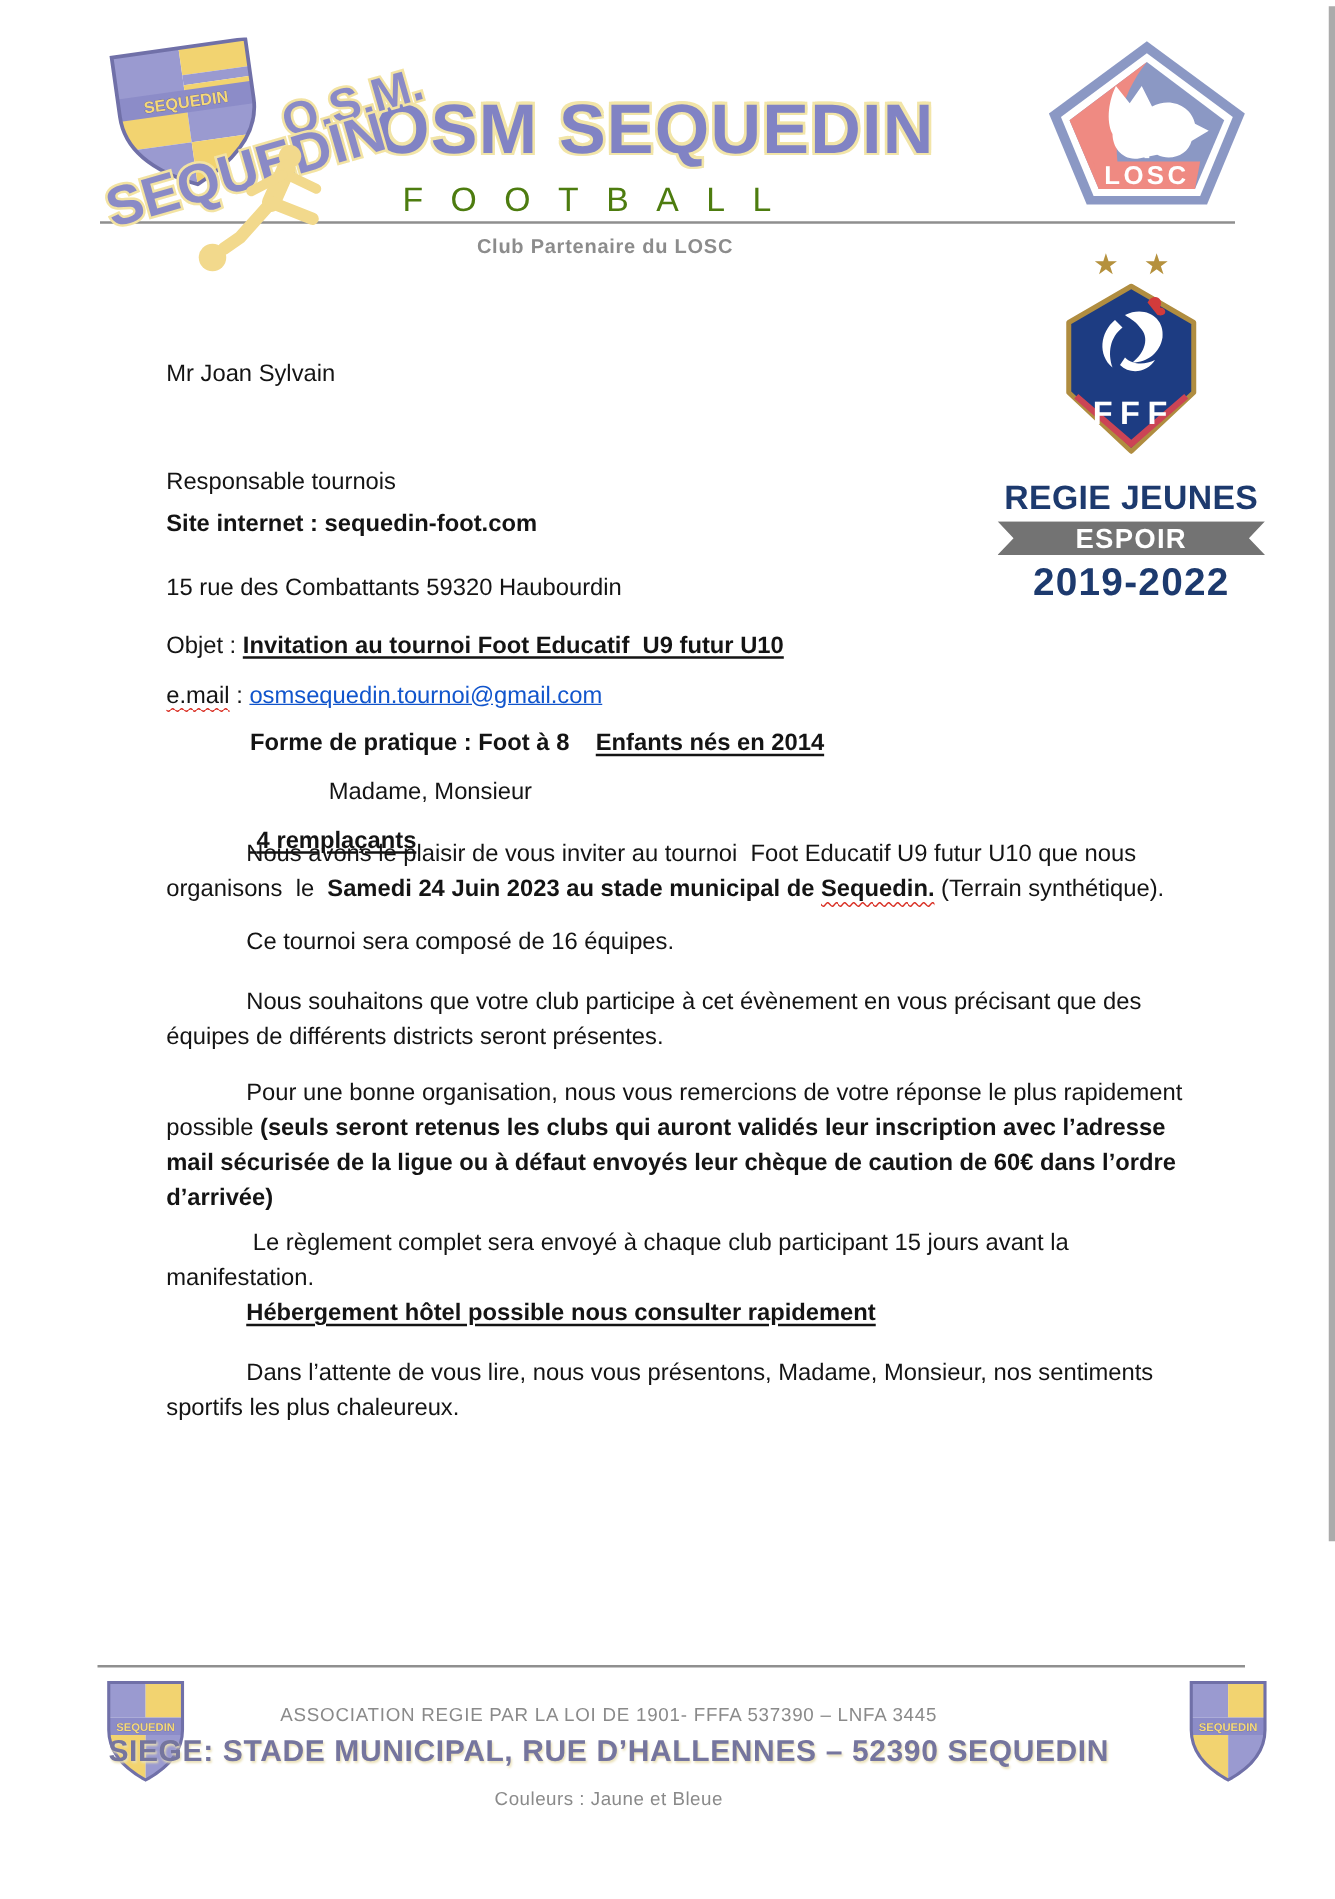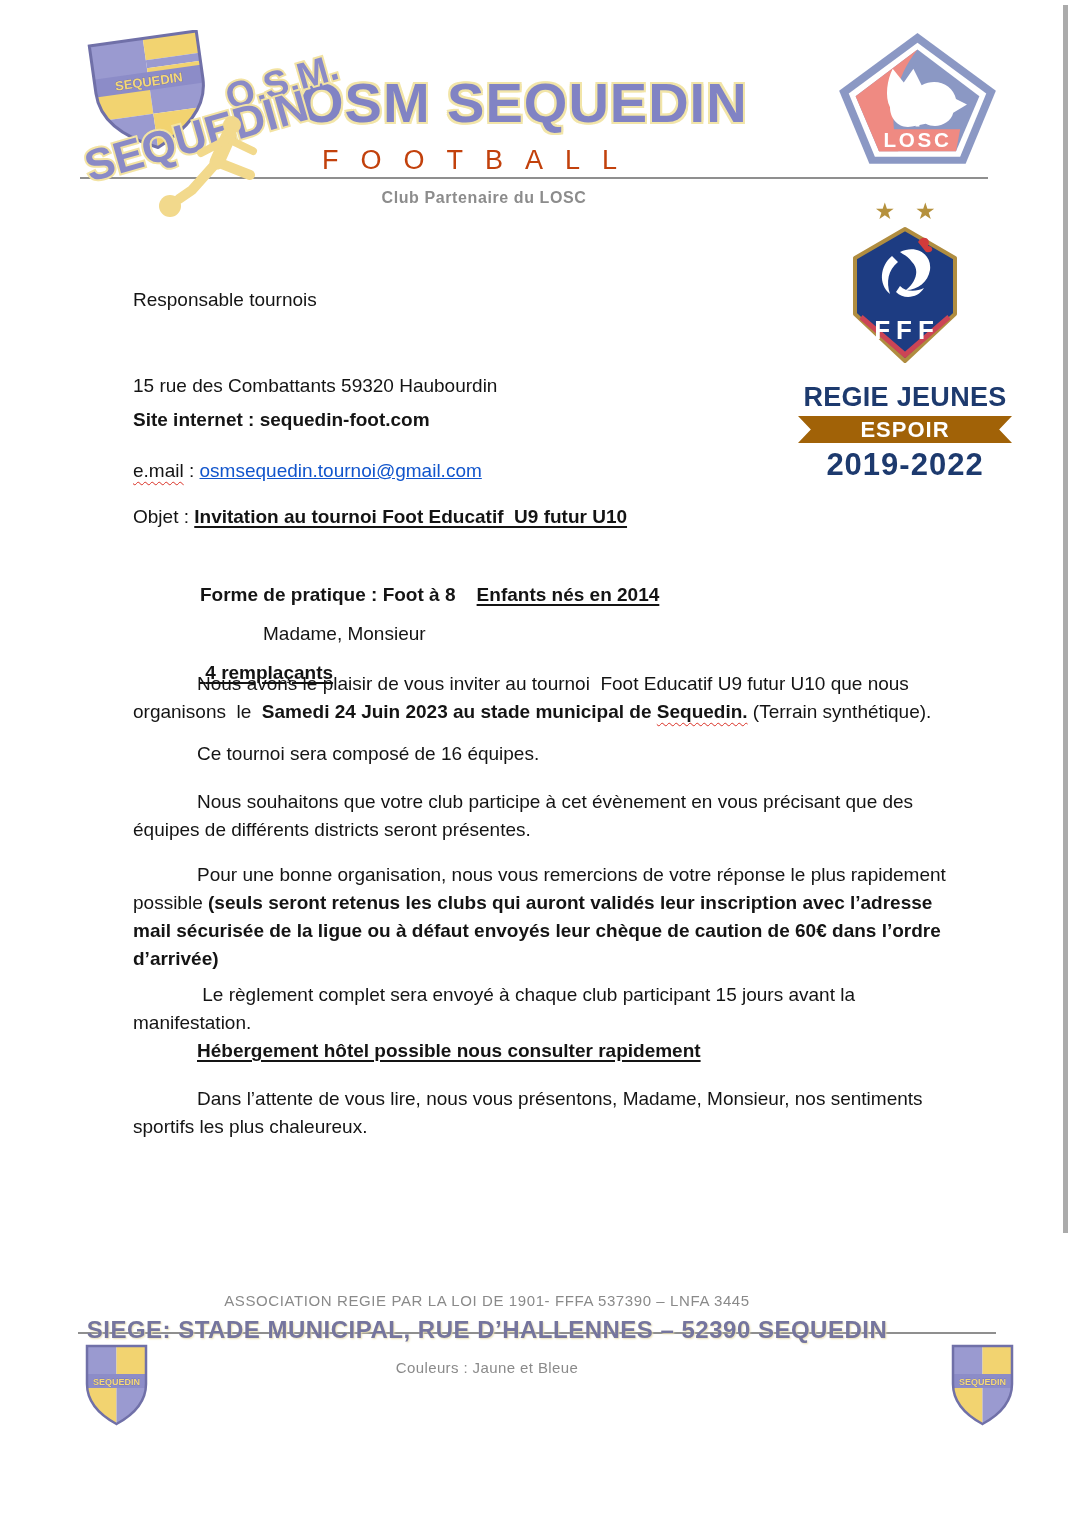--- a/index.html
+++ b/index.html
@@ -6,31 +6,31 @@
   .page{position:relative;width:1068px;height:1519px;background:#ffffff;overflow:hidden;
         font-family:"Liberation Sans", sans-serif;color:#141414;}
 
   
   .header-line{position:absolute;left:80px;top:177px;width:908px;height:2px;background:#8f8f8f;}
   .left-logo{position:absolute;left:82px;top:30px;width:300px;height:200px;z-index:3;}
   .title-block{position:absolute;left:300px;top:70px;width:480px;text-align:left;z-index:1;}
   .main-title{font-size:56px;font-weight:700;letter-spacing:1px;color:#8183c4;white-space:pre;
     text-shadow:-2px -2px 0 #f2e5a8,2px -2px 0 #f2e5a8,-2px 2px 0 #f2e5a8,2px 2px 0 #f2e5a8,
                  0 -2px 0 #f2e5a8,0 2px 0 #f2e5a8,-2px 0 0 #f2e5a8,2px 0 0 #f2e5a8;}
-  .sub-title{margin-top:10px;font-size:27px;font-weight:500;color:#c2410c;letter-spacing:22px;padding-left:22px;}
+  .sub-title{margin-top:10px;font-size:27px;font-weight:500;color:#4d7c0f;letter-spacing:22px;padding-left:22px;}
   .losc{position:absolute;left:835px;top:30px;z-index:2;}
   .partner-caption{position:absolute;left:0;top:189px;width:968px;text-align:center;
     font-size:16px;font-weight:700;color:#8c8c8c;letter-spacing:0.6px;}
 
   
   .fff{position:absolute;left:798px;top:198px;width:214px;text-align:center;}
   .fff-stars{font-size:23px;color:#b5913d;letter-spacing:20px;padding-left:20px;height:28px;line-height:26px;}
   .fff-hex{margin-top:0px;}
   .fff-label1{margin-top:14px;font-size:27px;font-weight:800;color:#1d3a6e;letter-spacing:0.3px;}
-  .fff-banner{margin:3px auto 0;width:214px;height:27px;background:#a16207;color:#ffffff;
+  .fff-banner{margin:3px auto 0;width:214px;height:27px;background:#737373;color:#ffffff;
     font-size:22px;font-weight:800;line-height:27px;letter-spacing:1px;
     clip-path:polygon(0% 0%,100% 0%,94% 50%,100% 100%,0% 100%,6% 50%);}
   .fff-years{margin-top:4px;font-size:31px;font-weight:800;color:#1d3a6e;letter-spacing:1px;}
 
   
   .contact{position:absolute;left:133px;top:229px;font-size:19px;line-height:28.5px;white-space:pre-wrap;}
   .email-link{color:#1155cc;text-decoration:underline;cursor:pointer;}
   .misspell{text-decoration:underline wavy #d93025;text-decoration-skip-ink:none;text-underline-offset:4px;text-decoration-thickness:1px;}
   .website{position:absolute;left:133px;top:409px;font-size:19px;font-weight:700;white-space:pre-wrap;}
   .subject{position:absolute;left:133px;top:452px;font-size:19px;line-height:26px;white-space:pre-wrap;}
@@ -46,21 +46,21 @@
   .p4{text-indent:64px;margin-bottom:8px !important;}
   .p5{text-indent:64px;}
   .p6{text-indent:64px;margin-bottom:7px !important;}
   .p7{margin-left:64px !important;margin-bottom:20px !important;}
   .p8{text-indent:64px;}
 
   
   .footer-line{position:absolute;left:78px;top:1332px;width:918px;height:2px;background:#8f8f8f;}
   .footer-shield{position:absolute;top:1344px;}
   .footer-shield.left{left:85px;} .footer-shield.right{left:951px;}
-  .footer-text{position:absolute;left:0;top:1292px;width:974px;text-align:center;}
+  .footer-text{position:absolute;left:0;top:1364px;width:974px;text-align:center;}
   .footer-l1{font-size:15px;color:#8a8a8a;letter-spacing:0.6px;}
   .footer-l2{margin-top:7px;font-size:24px;font-weight:700;color:#75759e;letter-spacing:0.5px;
     text-shadow:1px 1px 2px #e9dfb4;}
   .footer-l3{margin-top:15px;font-size:15px;color:#8a8a8a;letter-spacing:0.4px;}
 
   .edge-strip{position:absolute;left:1063px;top:5px;width:5px;height:1228px;background:#ababab;}
 </style>
 </head>
 <body>
 
@@ -131,20 +131,21 @@
       <path d="M44,66 C52,74 66,72 72,62 C64,66 54,66 48,60 Z" fill="#ffffff"></path>
       <path d="M66,16 C70,8 80,12 76,20 C82,20 82,28 74,26 Z" fill="#d23b3b"></path>
       <text x="55" y="113" text-anchor="middle" font-size="26" font-weight="bold" letter-spacing="6" fill="#ffffff" font-family="Liberation Sans, sans-serif">FFF</text>
     </svg>
     <div class="fff-label1">REGIE JEUNES</div>
     <div class="fff-banner">ESPOIR</div>
     <div class="fff-years">2019-2022</div>
   </div>
 
   <div class="contact">
+    <div>Mr Joan Sylvain</div>
     <div>Responsable tournois</div>
     <div>15 rue des Combattants 59320 Haubourdin</div>
     <div><span class="misspell">e.mail</span><span> : </span><a class="email-link">osmsequedin.tournoi@gmail.com</a></div>
   </div>
 
   <div class="website">Site internet : sequedin-foot.com</div>
 
   <div class="subject">
     <div><span>Objet : </span><span class="b u">Invitation au tournoi Foot Educatif  U9 futur U10</span></div>
     <div class="ind"><span class="b">Forme de pratique : Foot à 8</span><span class="b">    </span><span class="b u">Enfants nés en 2014</span></div>

